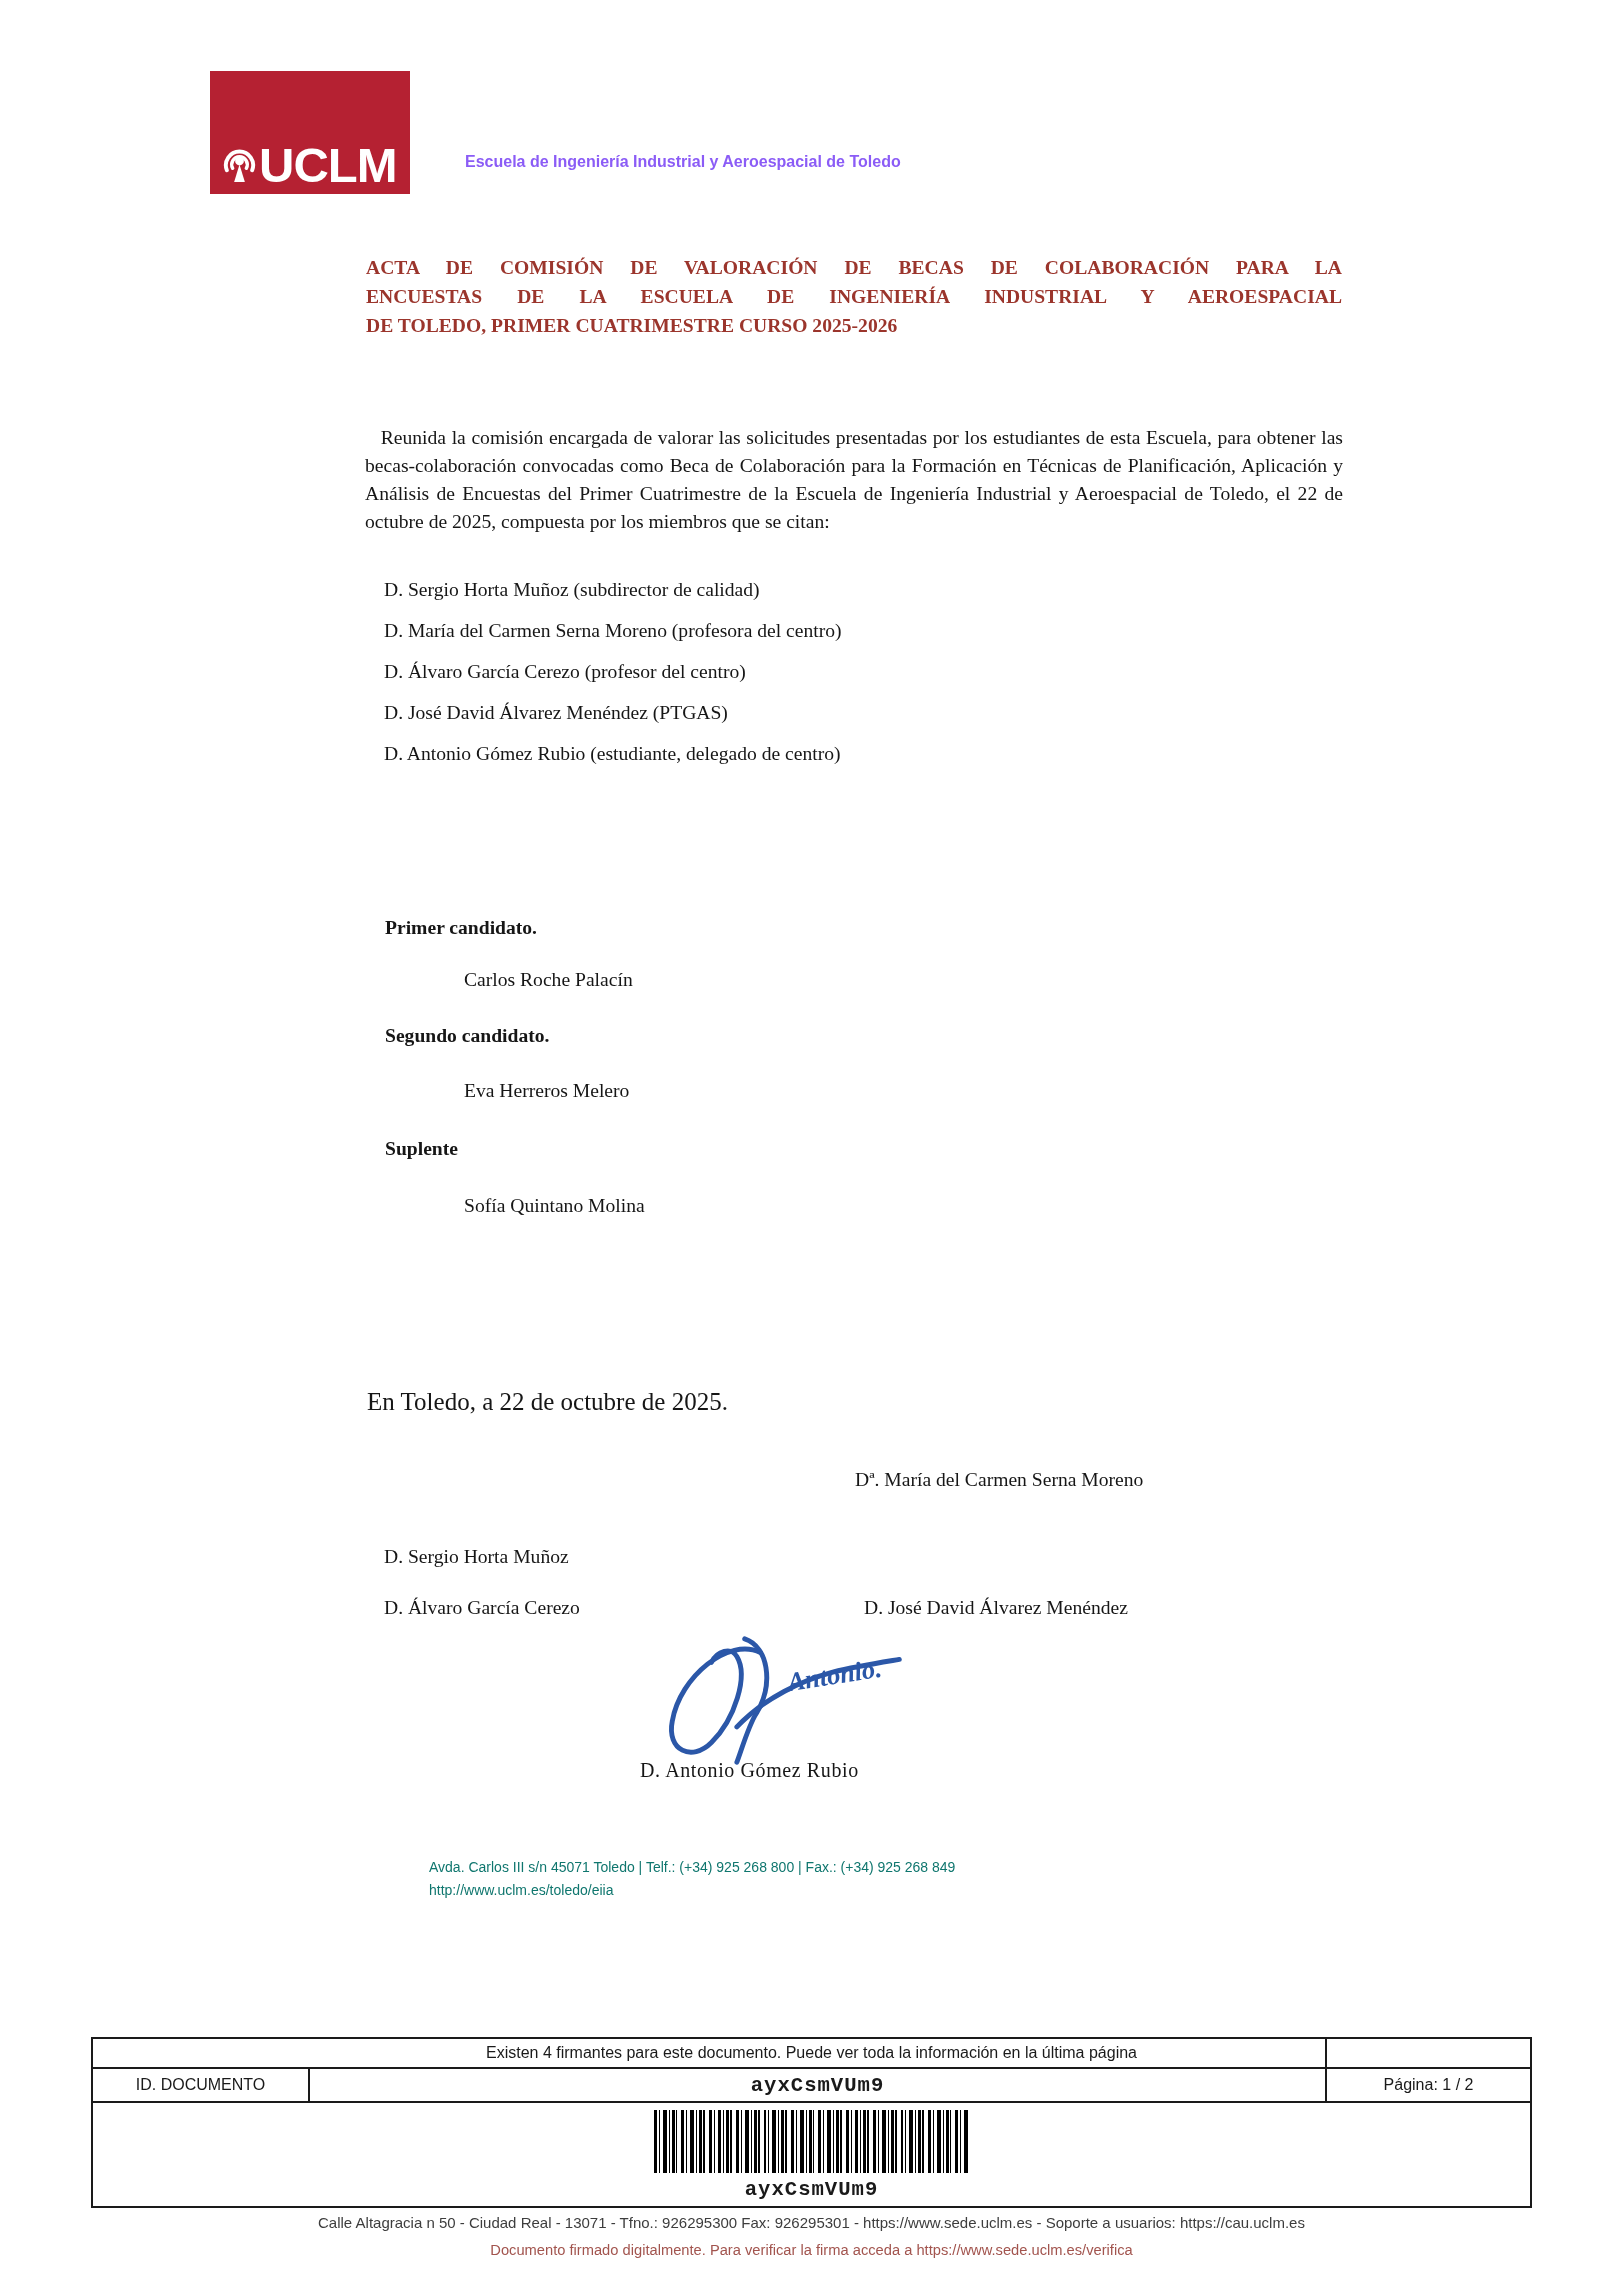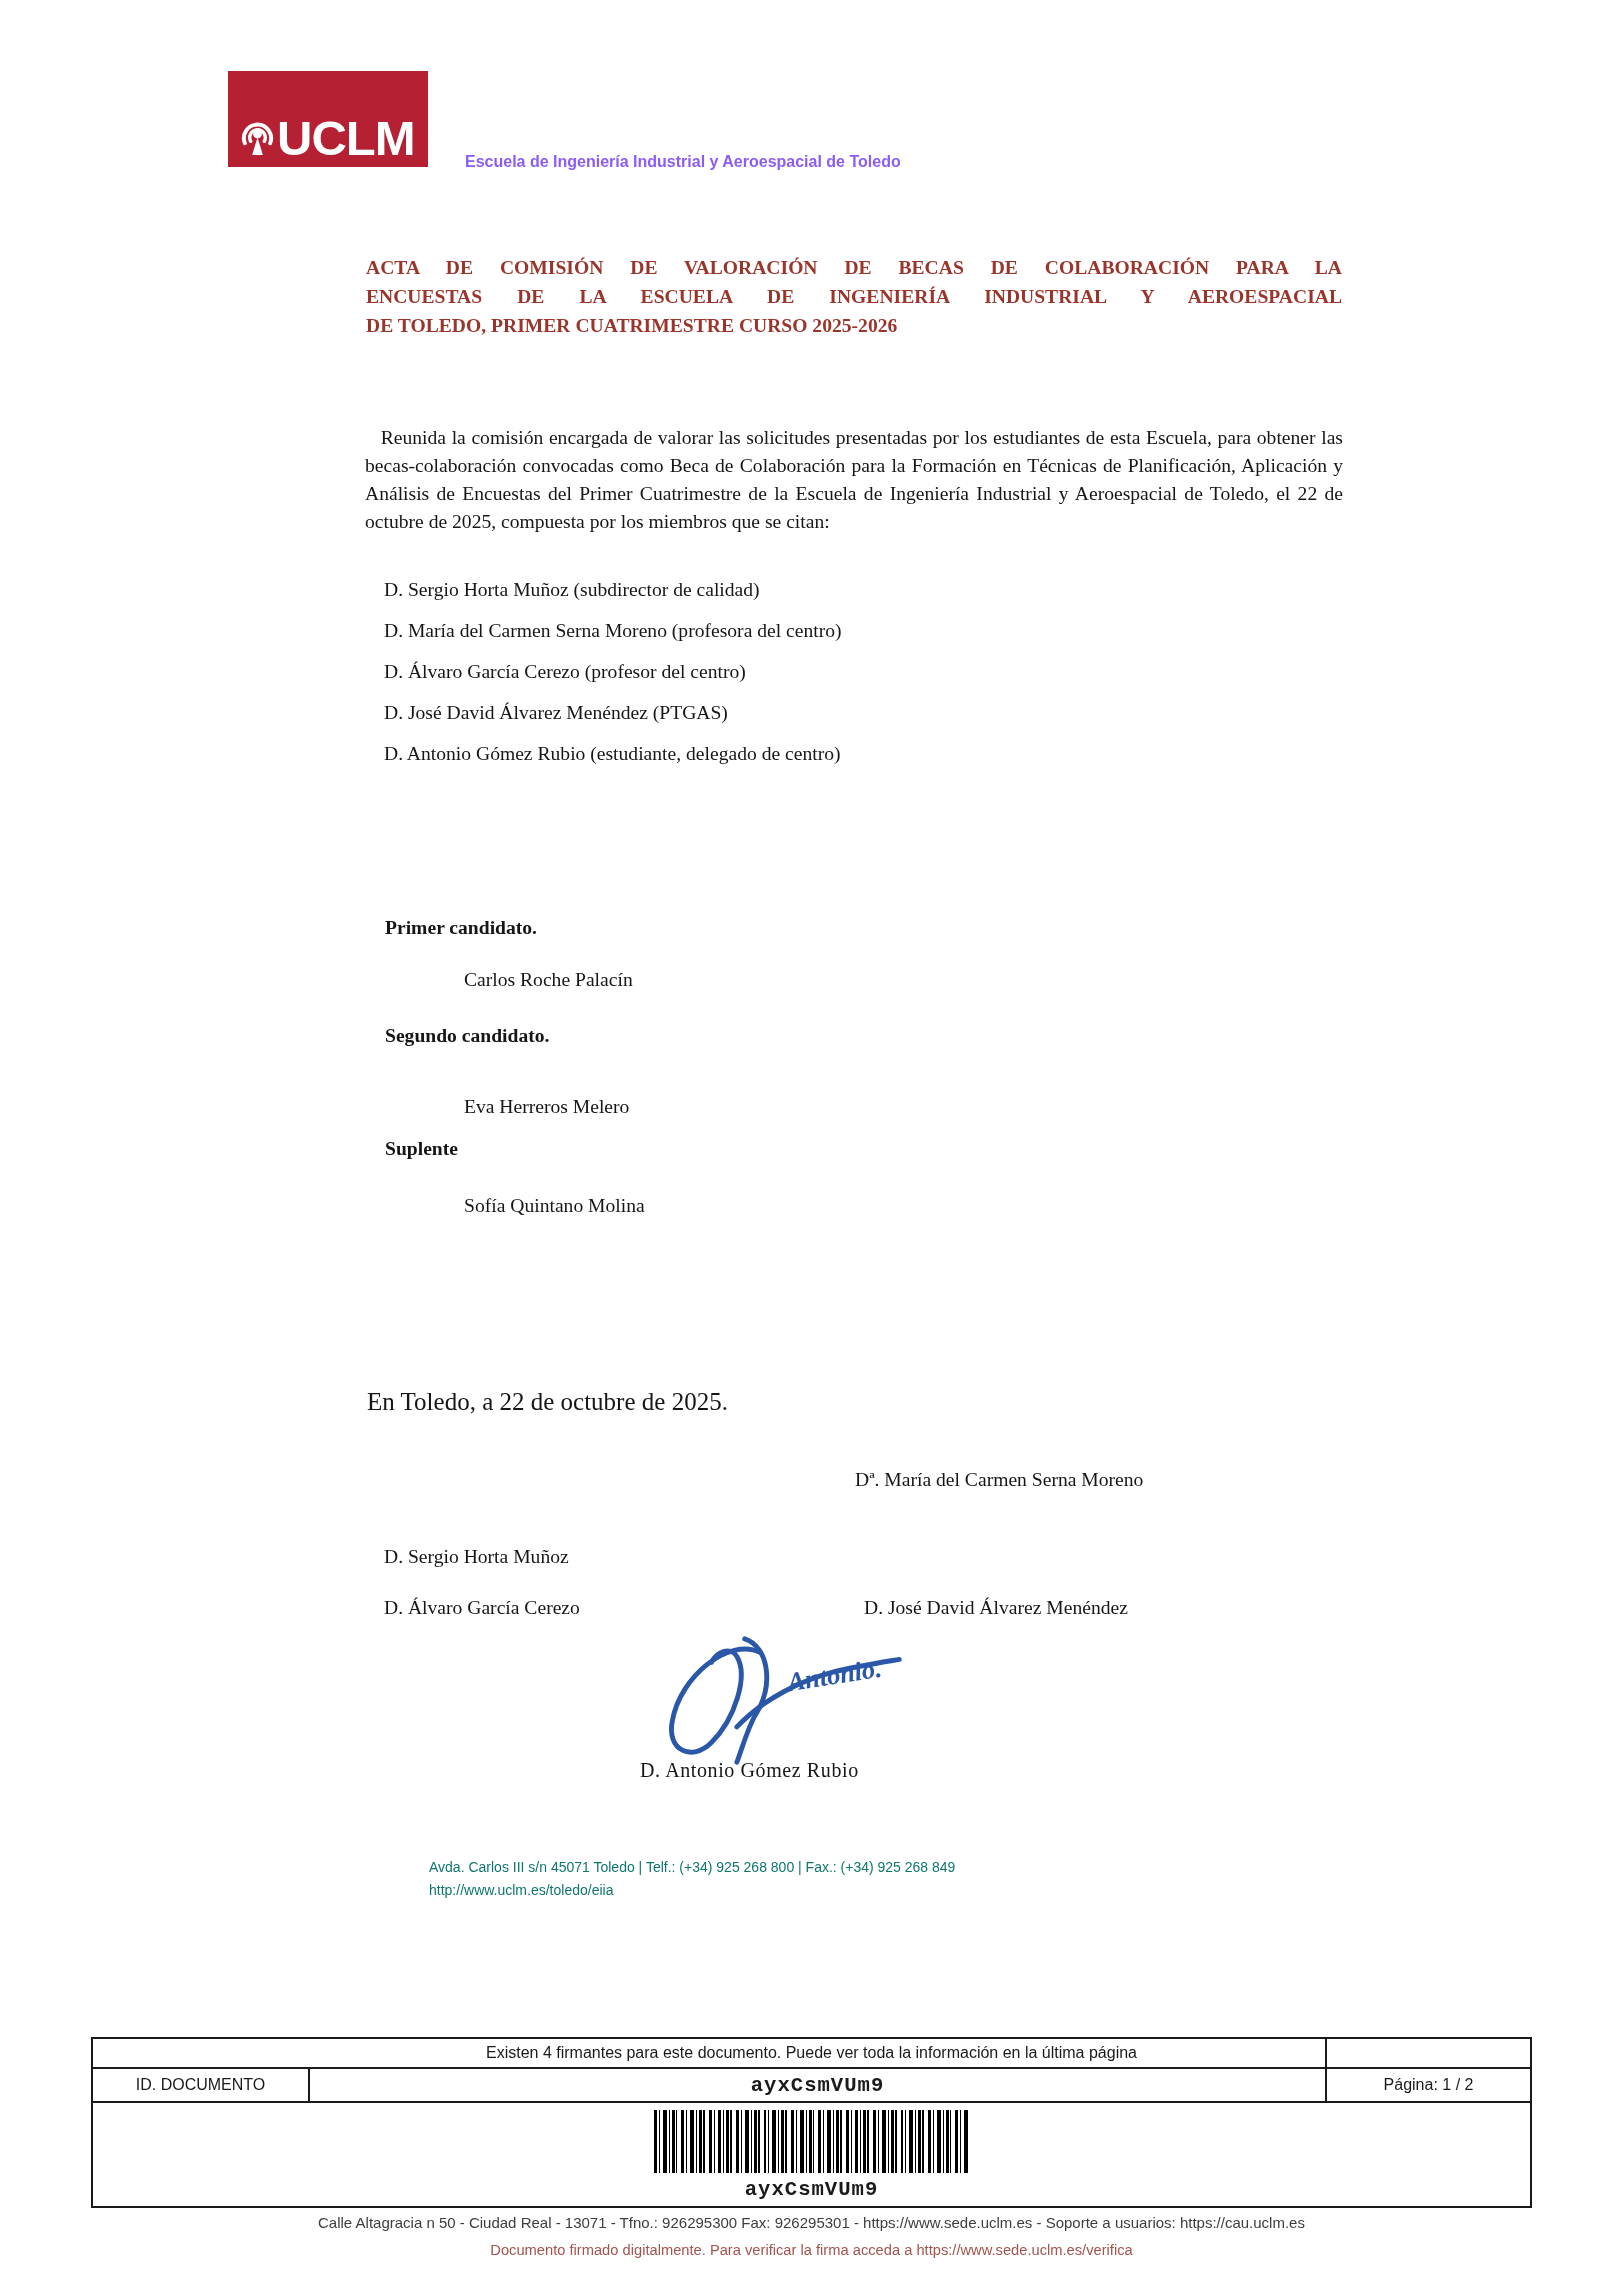--- a/index.html
+++ b/index.html
@@ -1,21 +1,21 @@
 <!DOCTYPE html>
 <html><head>
 <meta charset="utf-8">
 <style>
   html,body{margin:0;padding:0;background:#ffffff;}
   #page{position:relative;width:1620px;height:2293px;background:#fff;overflow:hidden;
         font-family:"Liberation Serif",serif;color:#161616;}
   .abs{position:absolute;}
 
   
-  .logo{left:228px;top:71px;width:200px;height:96px;background:#b52132;}
+  .logo{left:210px;top:71px;width:200px;height:123px;background:#b52132;}
   .logo-word{position:absolute;left:49px;bottom:3.9px;font-family:"Liberation Sans",sans-serif;
              font-weight:bold;font-size:49px;line-height:1;color:#fff;letter-spacing:-1px;}
   .logo-mark{position:absolute;left:10.8px;bottom:6.9px;}
 
   .school{left:465px;top:153px;font-family:"Liberation Sans",sans-serif;font-weight:bold;
           font-size:16px;color:#8b5cf6;}
 
   
   .title{left:366px;top:253px;width:976px;font-weight:bold;font-size:19.6px;line-height:29px;color:#9b352c;}
   .title .jline{text-align:justify;text-align-last:justify;}
@@ -96,21 +96,21 @@
     <div>D. María del Carmen Serna Moreno (profesora del centro)</div>
     <div>D. Álvaro García Cerezo (profesor del centro)</div>
     <div>D. José David Álvarez Menéndez (PTGAS)</div>
     <div>D. Antonio Gómez Rubio (estudiante, delegado de centro)</div>
   </div>
 
 
   <div class="abs award-label" style="left:385px;top:917px;">Primer candidato.</div>
   <div class="abs award-name" style="left:464px;top:969px;">Carlos Roche Palacín</div>
   <div class="abs award-label" style="left:385px;top:1025px;">Segundo candidato.</div>
-  <div class="abs award-name" style="left:464px;top:1080px;margin-top:16px;">Eva Herreros Melero</div>
+  <div class="abs award-name" style="left:464px;top:1080px;">Eva Herreros Melero</div>
   <div class="abs award-label" style="left:385px;top:1138px;">Suplente</div>
   <div class="abs award-name" style="left:464px;top:1195px;">Sofía Quintano Molina</div>
 
   <div class="abs dateline">En Toledo, a 22 de octubre de 2025.</div>
 
   <div class="abs sig" style="left:384px;top:1534px;margin-top:12px;">D. Sergio Horta Muñoz</div>
   <div class="abs sig" style="left:855px;top:1469px;">Dª. María del Carmen Serna Moreno</div>
   <div class="abs sig" style="left:384px;top:1597px;">D. Álvaro García Cerezo</div>
   <div class="abs sig" style="left:864px;top:1597px;">D. José David Álvarez Menéndez</div>
 

